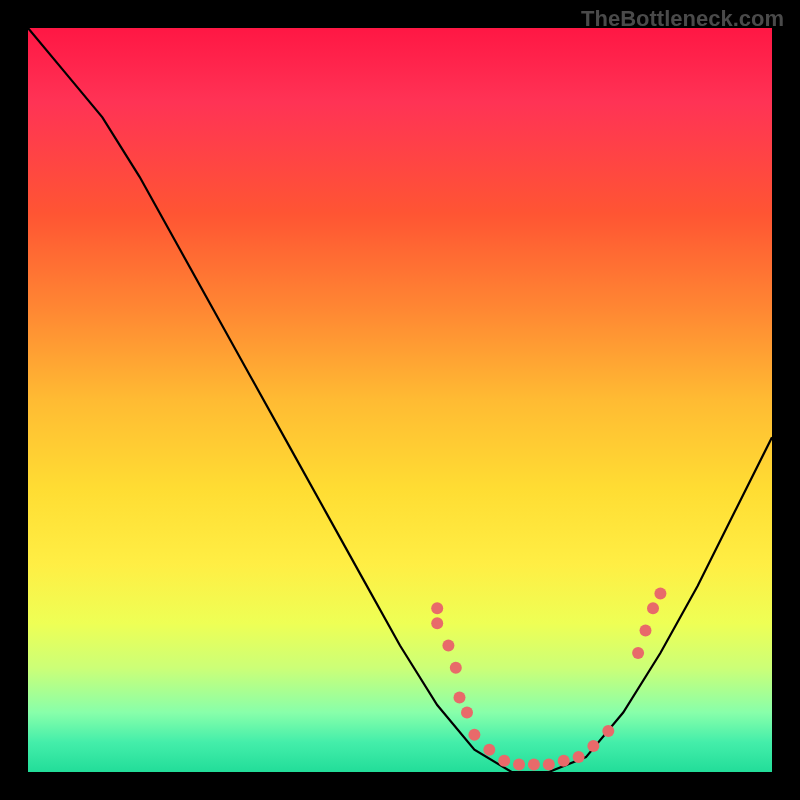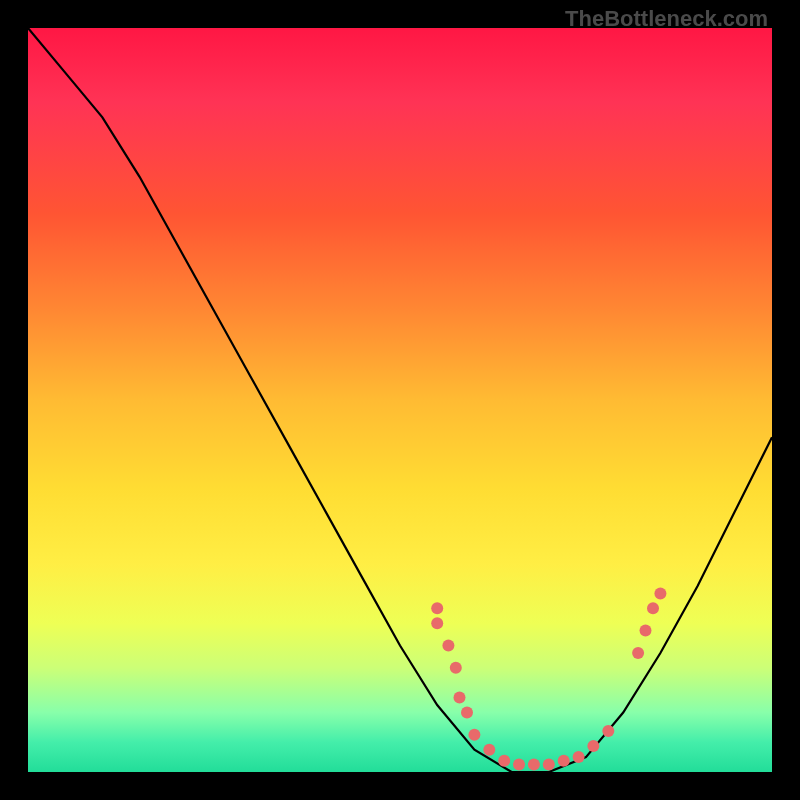--- a/index.html
+++ b/index.html
@@ -6,21 +6,21 @@
   body {
     width: 800px;
     height: 800px;
     background: #000;
     position: relative;
     font-family: Arial, sans-serif;
   }
   .watermark {
     position: absolute;
     top: 6px;
-    right: 32px;
+    right: 16px;
     color: #4a4a4a;
     font-size: 22px;
     font-weight: bold;
     z-index: 10;
   }
   .plot-area {
     position: absolute;
     left: 28px;
     top: 28px;
     width: 744px;

